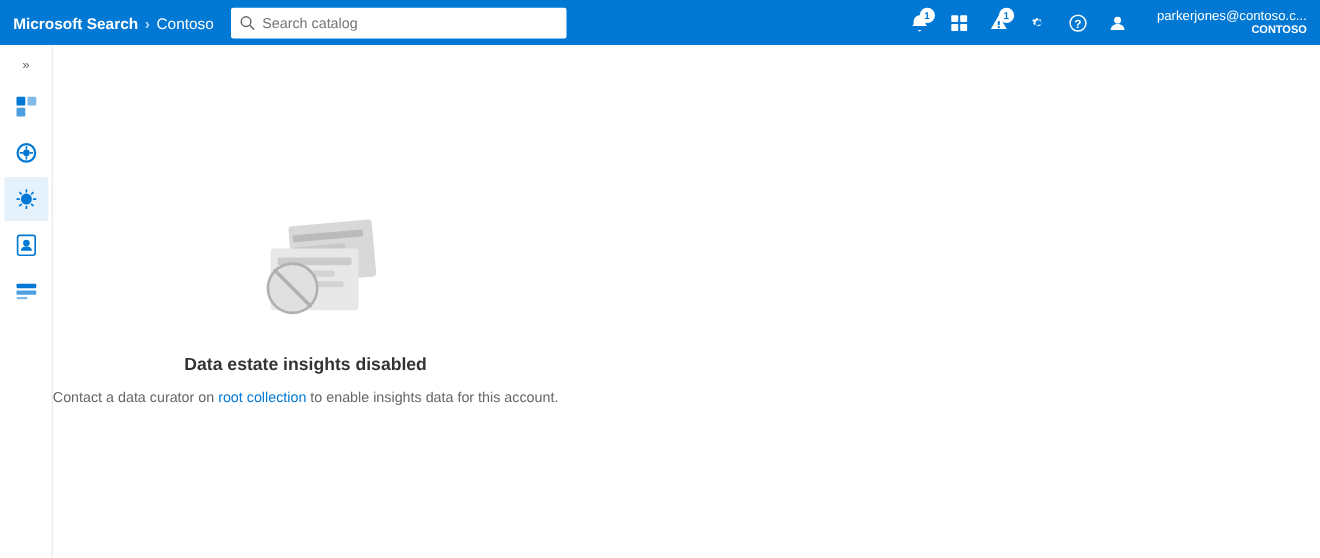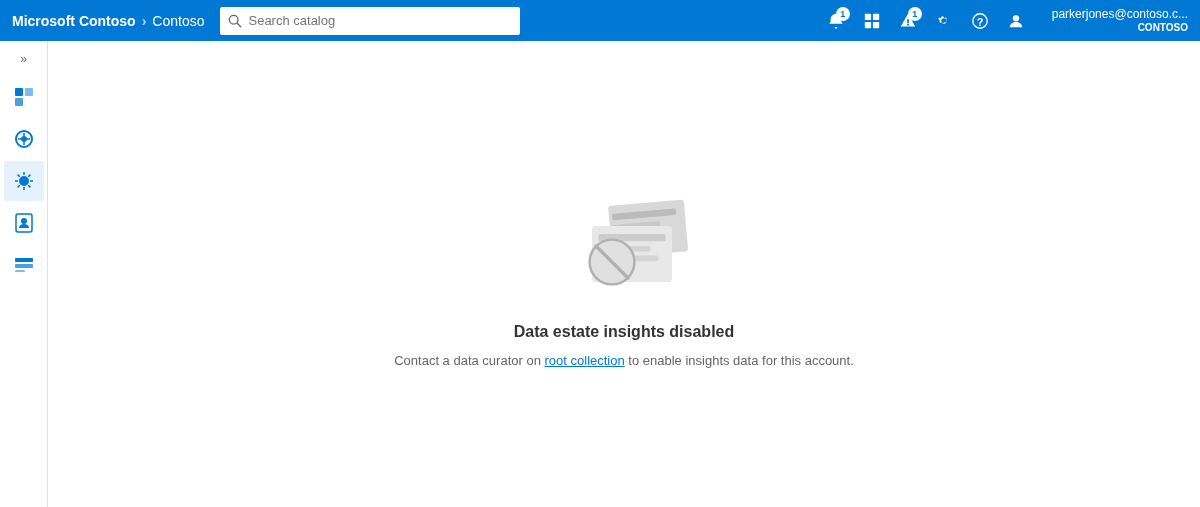--- a/index.html
+++ b/index.html
@@ -150,21 +150,21 @@
     }
     .sidebar-item.active {
       background: #e6f2fb;
     }
 
     
     .content {
       flex: 1;
       display: flex;
       flex-direction: column;
-      align-items: center;
+      align-items: flex-start;
       justify-content: center;
       background: #fff;
     }
     .empty-state {
       display: flex;
       flex-direction: column;
       align-items: center;
       gap: 12px;
     }
     .empty-icon {
@@ -176,29 +176,28 @@
       font-weight: 600;
       color: #333;
     }
     .empty-subtitle {
       font-size: 13px;
       color: #666;
       text-align: center;
     }
     .link-text {
       color: #0078d4;
-      text-decoration: underline;
     }
   </style>
 </head>
 <body>
 
 <header class="header">
   <div class="header-brand">
-    <span>Microsoft Contoso</span>
+    <span>Microsoft Search</span>
     <span class="header-brand-separator">›</span>
     <span class="header-tenant">Contoso</span>
   </div>
 
   <div class="search-bar">
     <svg class="search-icon-svg" width="14" height="14" viewBox="0 0 16 16" fill="none">
       <circle cx="6.5" cy="6.5" r="5" stroke="#666" stroke-width="1.5"></circle>
       <line x1="10.5" y1="10.5" x2="14.5" y2="14.5" stroke="#666" stroke-width="1.5" stroke-linecap="round"></line>
     </svg>
     <input type="text" placeholder="Search catalog" style="">

